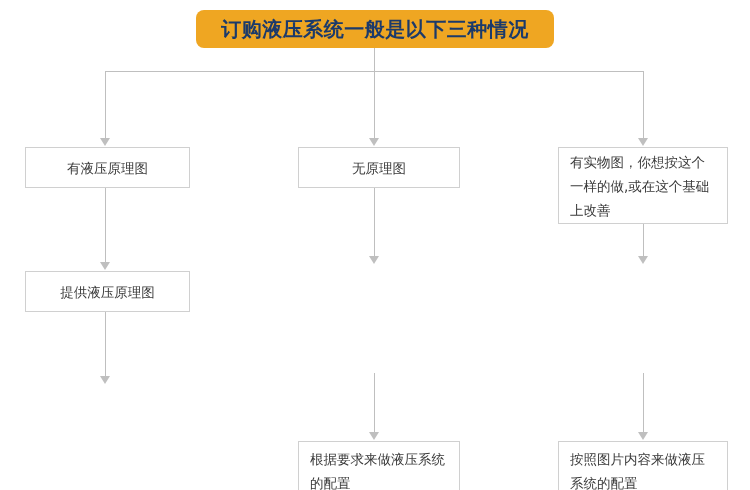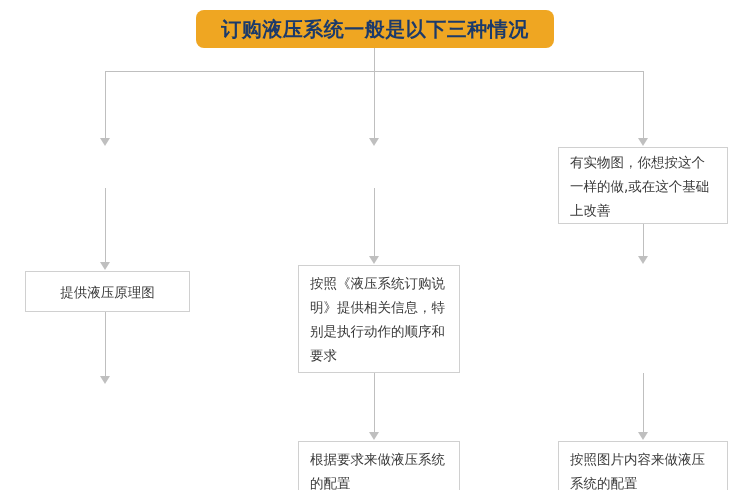--- a/index.html
+++ b/index.html
@@ -100,39 +100,42 @@
 
   <div class="vline" style="left:105px; top:71px; height:68px;"></div>
   <div class="arrowhead" style="left:100px; top:138px;"></div>
 
   <div class="vline" style="left:374px; top:71px; height:68px;"></div>
   <div class="arrowhead" style="left:369px; top:138px;"></div>
 
   <div class="vline" style="left:643px; top:71px; height:68px;"></div>
   <div class="arrowhead" style="left:638px; top:138px;"></div>
 
+  <div class="node center" style="left:25px; top:147px; width:165px; height:41px;">
+    <span class="node-text">有液压原理图</span>
+  </div>
 
   <div class="vline" style="left:105px; top:188px; height:75px;"></div>
   <div class="arrowhead" style="left:100px; top:262px;"></div>
 
   <div class="node center" style="left:25px; top:271px; width:165px; height:41px;justify-content:center;">
     <span class="node-text">提供液压原理图</span>
   </div>
 
   <div class="vline" style="left:105px; top:312px; height:65px;"></div>
   <div class="arrowhead" style="left:100px; top:376px;"></div>
 
 
+  <div class="node center" style="left:298px; top:147px; width:162px; height:41px;">
+    <span class="node-text">无原理图</span>
+  </div>
 
   <div class="vline" style="left:374px; top:188px; height:69px;"></div>
   <div class="arrowhead" style="left:369px; top:256px;"></div>
 
-  <div class="node" style="left:298px; top:265px; width:162px; height:108px;">
-    <span class="node-text">按照《液压系统订购说明》提供相关信息，特别是执行动作的顺序和要求</span>
-  </div>
 
   <div class="vline" style="left:374px; top:373px; height:60px;"></div>
   <div class="arrowhead" style="left:369px; top:432px;"></div>
 
   <div class="node" style="left:298px; top:441px; width:162px; height:60px;">
     <span class="node-text">根据要求来做液压系统的配置</span>
   </div>
 
   <div class="node" style="left:558px; top:147px; width:170px; height:77px;">
     <span class="node-text">有实物图，你想按这个一样的做,或在这个基础上改善</span>

